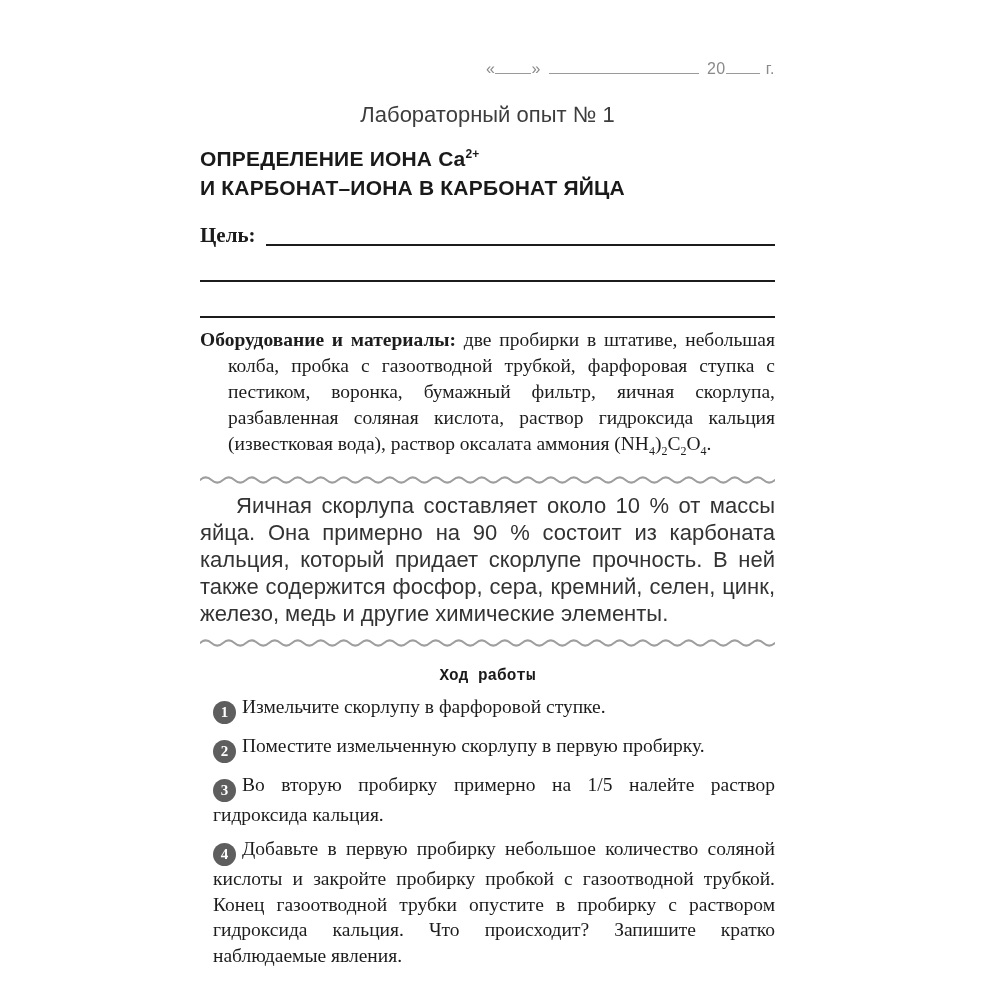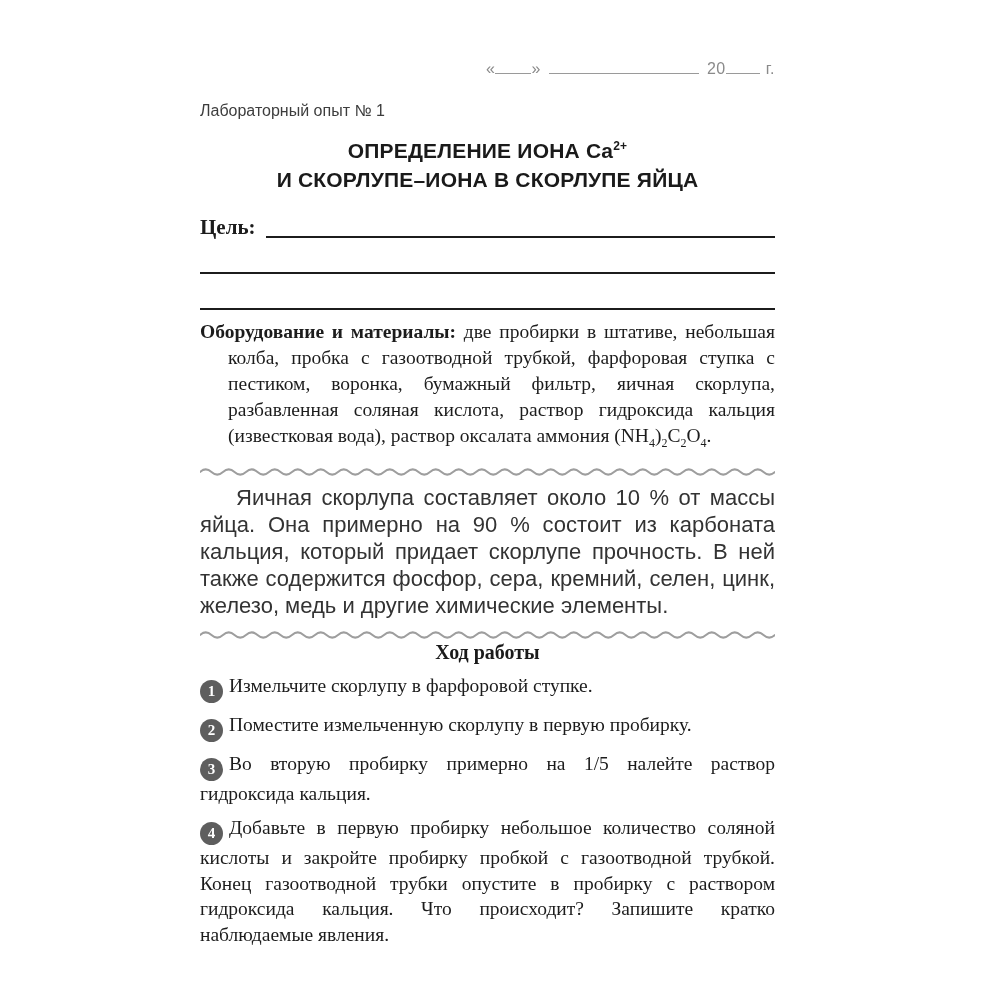--- a/index.html
+++ b/index.html
@@ -9,23 +9,23 @@
 
   
   .date-line{margin-top:60px;text-align:right;font-family:"Liberation Sans",sans-serif;
              font-size:16px;color:#8a8a8a;letter-spacing:.5px;}
   .blank{display:inline-block;border-bottom:1.5px solid #9a9a9a;height:13px;vertical-align:baseline;}
   .blank.b1{width:36px;}
   .blank.b2{width:150px;margin-left:8px;margin-right:8px;}
   .blank.b3{width:34px;margin-right:6px;}
 
   
-  .exp-label{margin-top:24px;text-align:left;font-family:"Liberation Sans",sans-serif;
-             font-size:16px;color:#3d3d3d;}
-  .main-title{margin-top:12px;text-align:center;font-family:"Liberation Sans",sans-serif;
+  .exp-label{margin-top:24px;text-align:center;font-family:"Liberation Sans",sans-serif;
+             font-size:22px;color:#3d3d3d;}
+  .main-title{margin-top:12px;text-align:left;font-family:"Liberation Sans",sans-serif;
               font-weight:bold;font-size:21px;line-height:29px;color:#1a1a1a;letter-spacing:.2px;}
   .main-title sup{font-size:12px;}
 
   
   .goal-row{margin-top:20px;display:flex;align-items:flex-end;}
   .goal-label{font-weight:bold;font-size:21px;line-height:22px;}
   .goal-line{flex:1;margin-left:10px;border-bottom:2px solid #1c1c1c;height:22px;}
   .write-line{height:34px;border-bottom:2px solid #1c1c1c;}
 
   
@@ -35,23 +35,23 @@
   .equipment sub{font-size:12px;}
 
   
   svg.wave{display:block;margin-top:10px;}
 
   
   .info{margin-top:6px;font-family:"Liberation Sans",sans-serif;font-size:22px;
         line-height:27px;color:#333;text-align:justify;text-indent:36px;}
 
   
-  .proc-title{text-align:center;font-family:Liberation Serif, serif;
-              font-weight:bold;font-size:20px;color:#1a1a1a;}
-  .step{margin-top:9px;font-size:19.5px;line-height:25.5px;text-align:justify;}
+  .proc-title{margin-top:18px;text-align:center;font-family:Liberation Mono, monospace;
+              font-weight:bold;font-size:16px;color:#1a1a1a;}
+  .step{margin-top:9px;font-size:19.5px;line-height:25.5px;text-align:justify;margin-left:13px;}
   .step-badge{display:inline-block;width:23px;height:23px;line-height:23px;border-radius:50%;
               background:#5e5e5e;color:#ffffff;text-align:center;font-weight:bold;font-size:15px;
               font-family:"Liberation Serif",serif;vertical-align:-4px;margin-right:6px;
               text-indent:0;}
 
   .bottom-lines{margin-top:26px;}
 </style>
 </head>
 <body>
 
@@ -59,21 +59,21 @@
   <div class="content">
 
     <div class="date-line">
       <span>«</span><span class="blank b1"></span><span>»</span><span class="blank b2"></span><span>20</span><span class="blank b3"></span><span>г.</span>
     </div>
 
     <div class="exp-label">Лабораторный опыт № 1</div>
 
     <div class="main-title">
       <div><span>ОПРЕДЕЛЕНИЕ ИОНА Ca</span><sup>2+</sup></div>
-      <div>И СКОРЛУПЕ–ИОНА В СКОРЛУПЕ ЯЙЦА</div>
+      <div>И КАРБОНАТ–ИОНА В КАРБОНАТ ЯЙЦА</div>
     </div>
 
     <div class="goal-row">
       <span class="goal-label">Цель:</span>
       <span class="goal-line"></span>
     </div>
     <div class="write-line"></div>
     <div class="write-line"></div>
 
     <div class="equipment">

